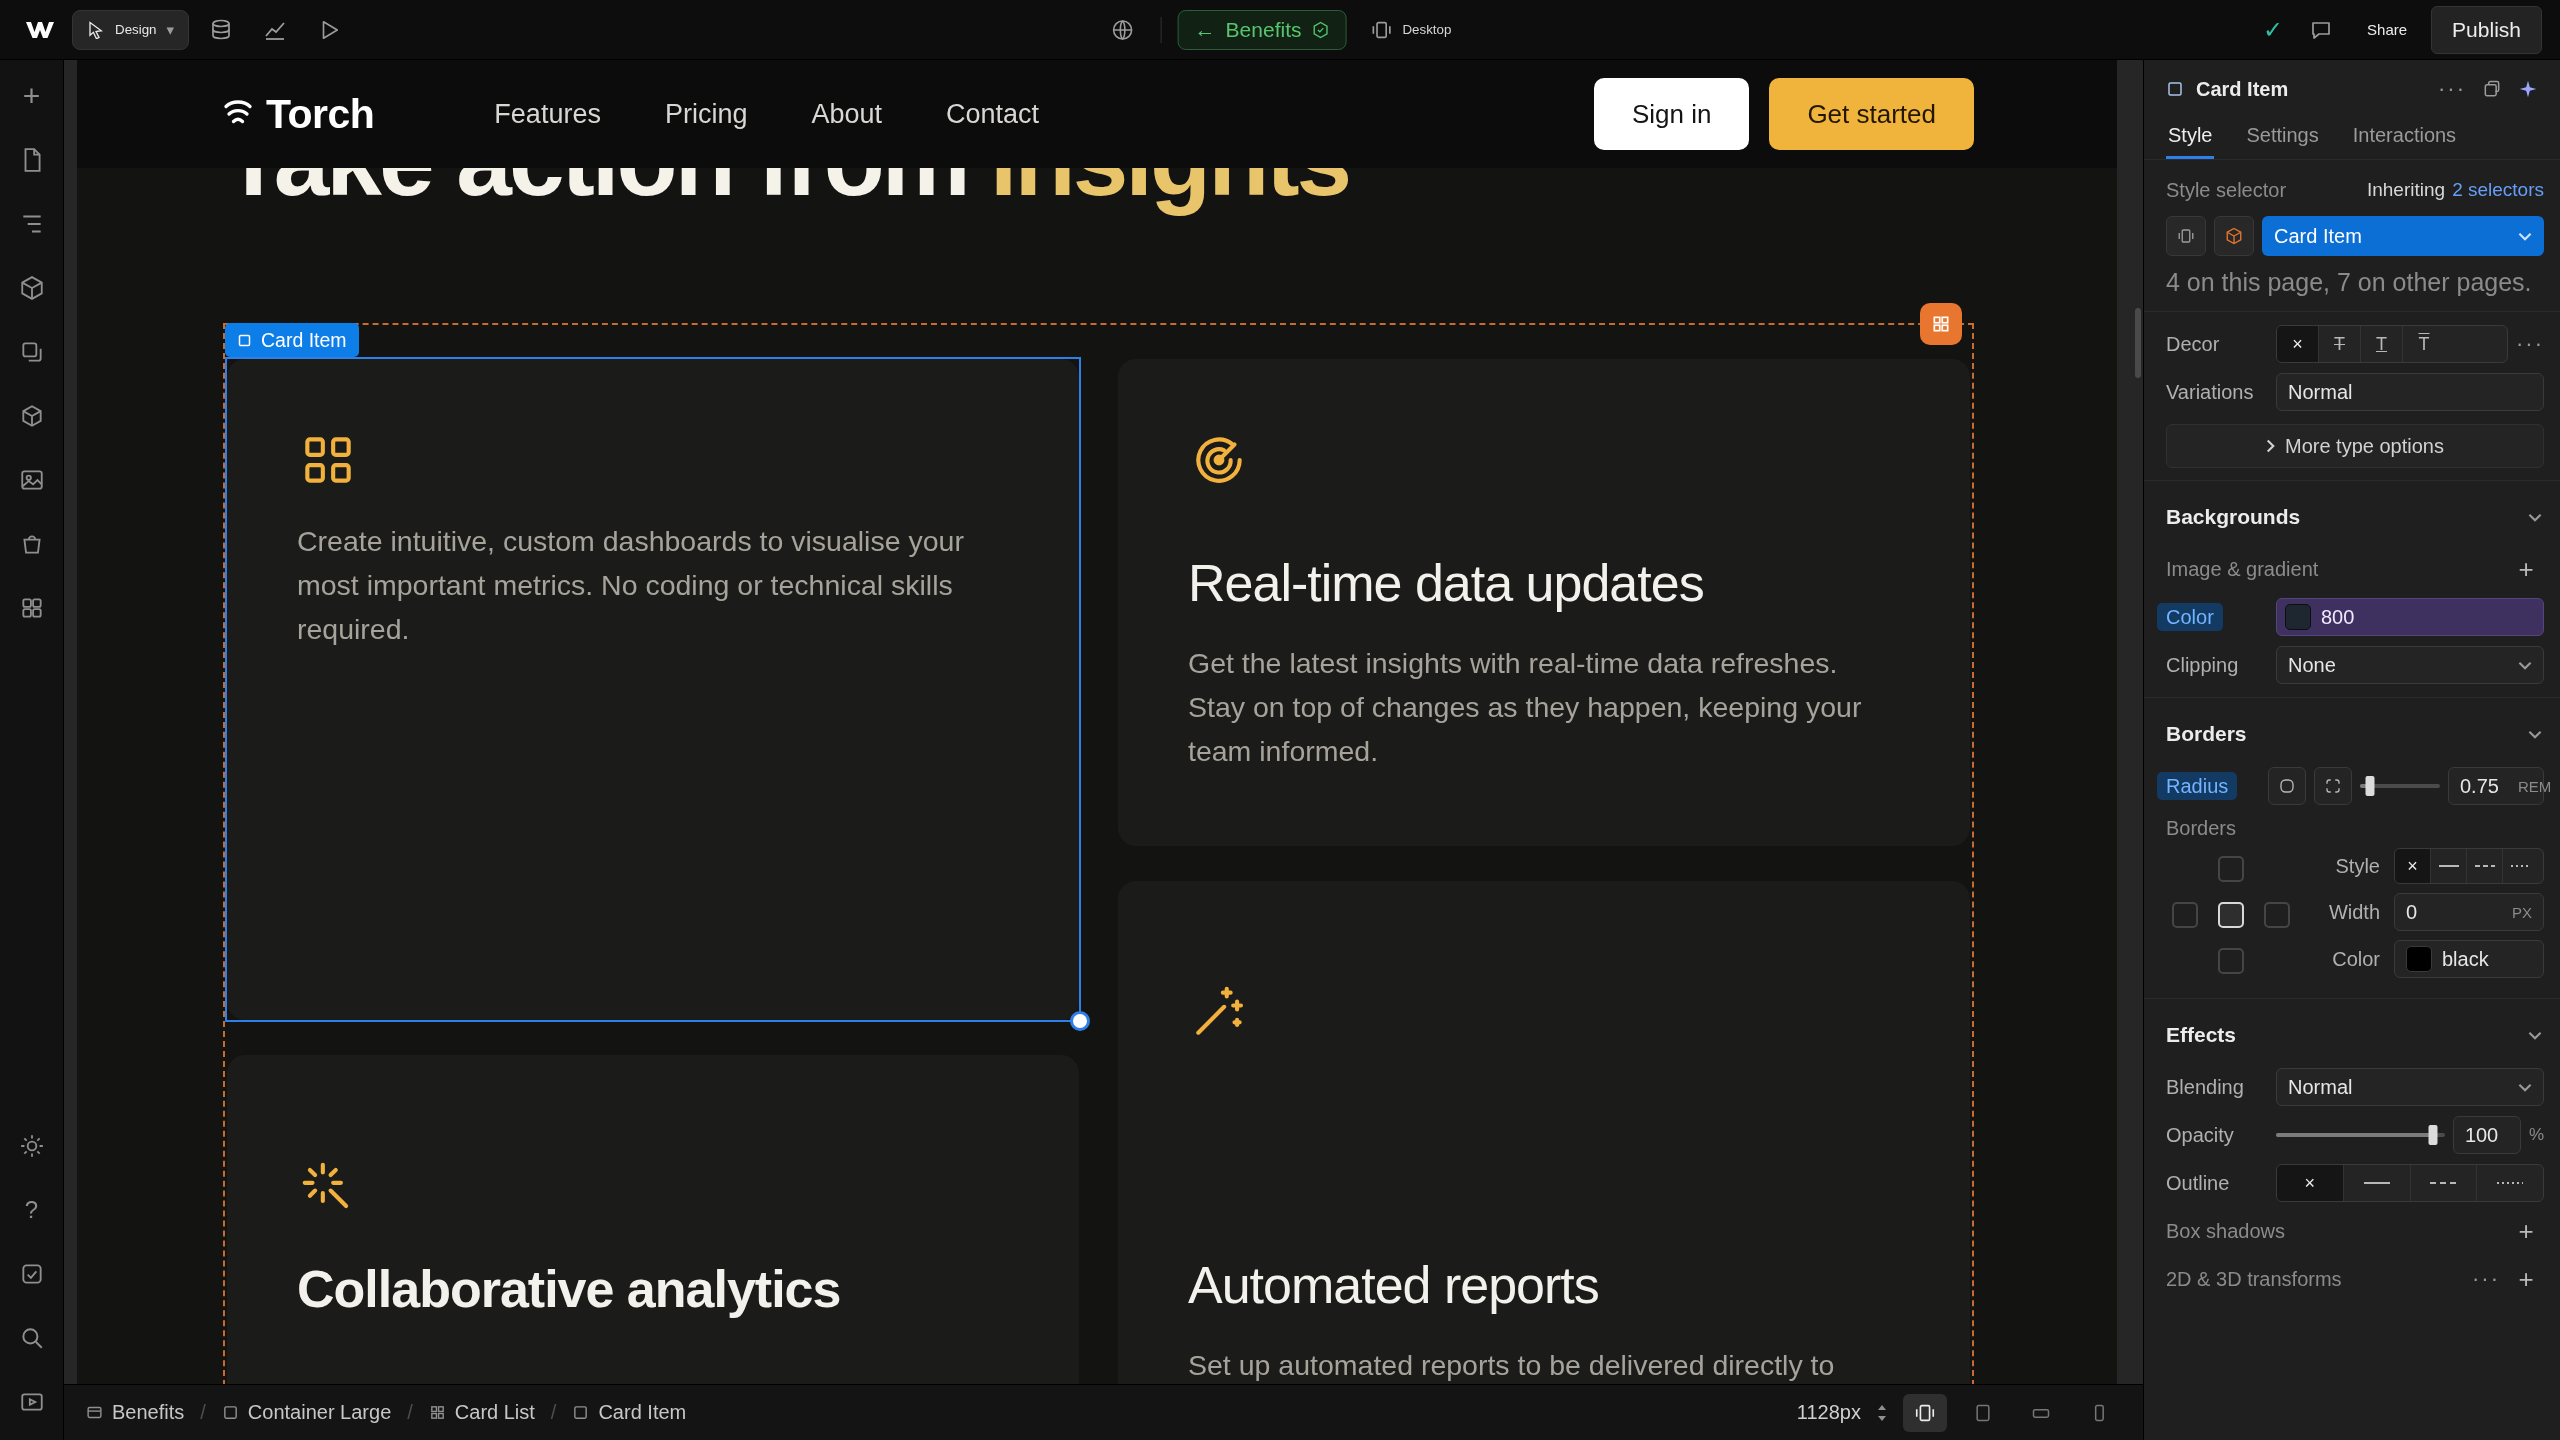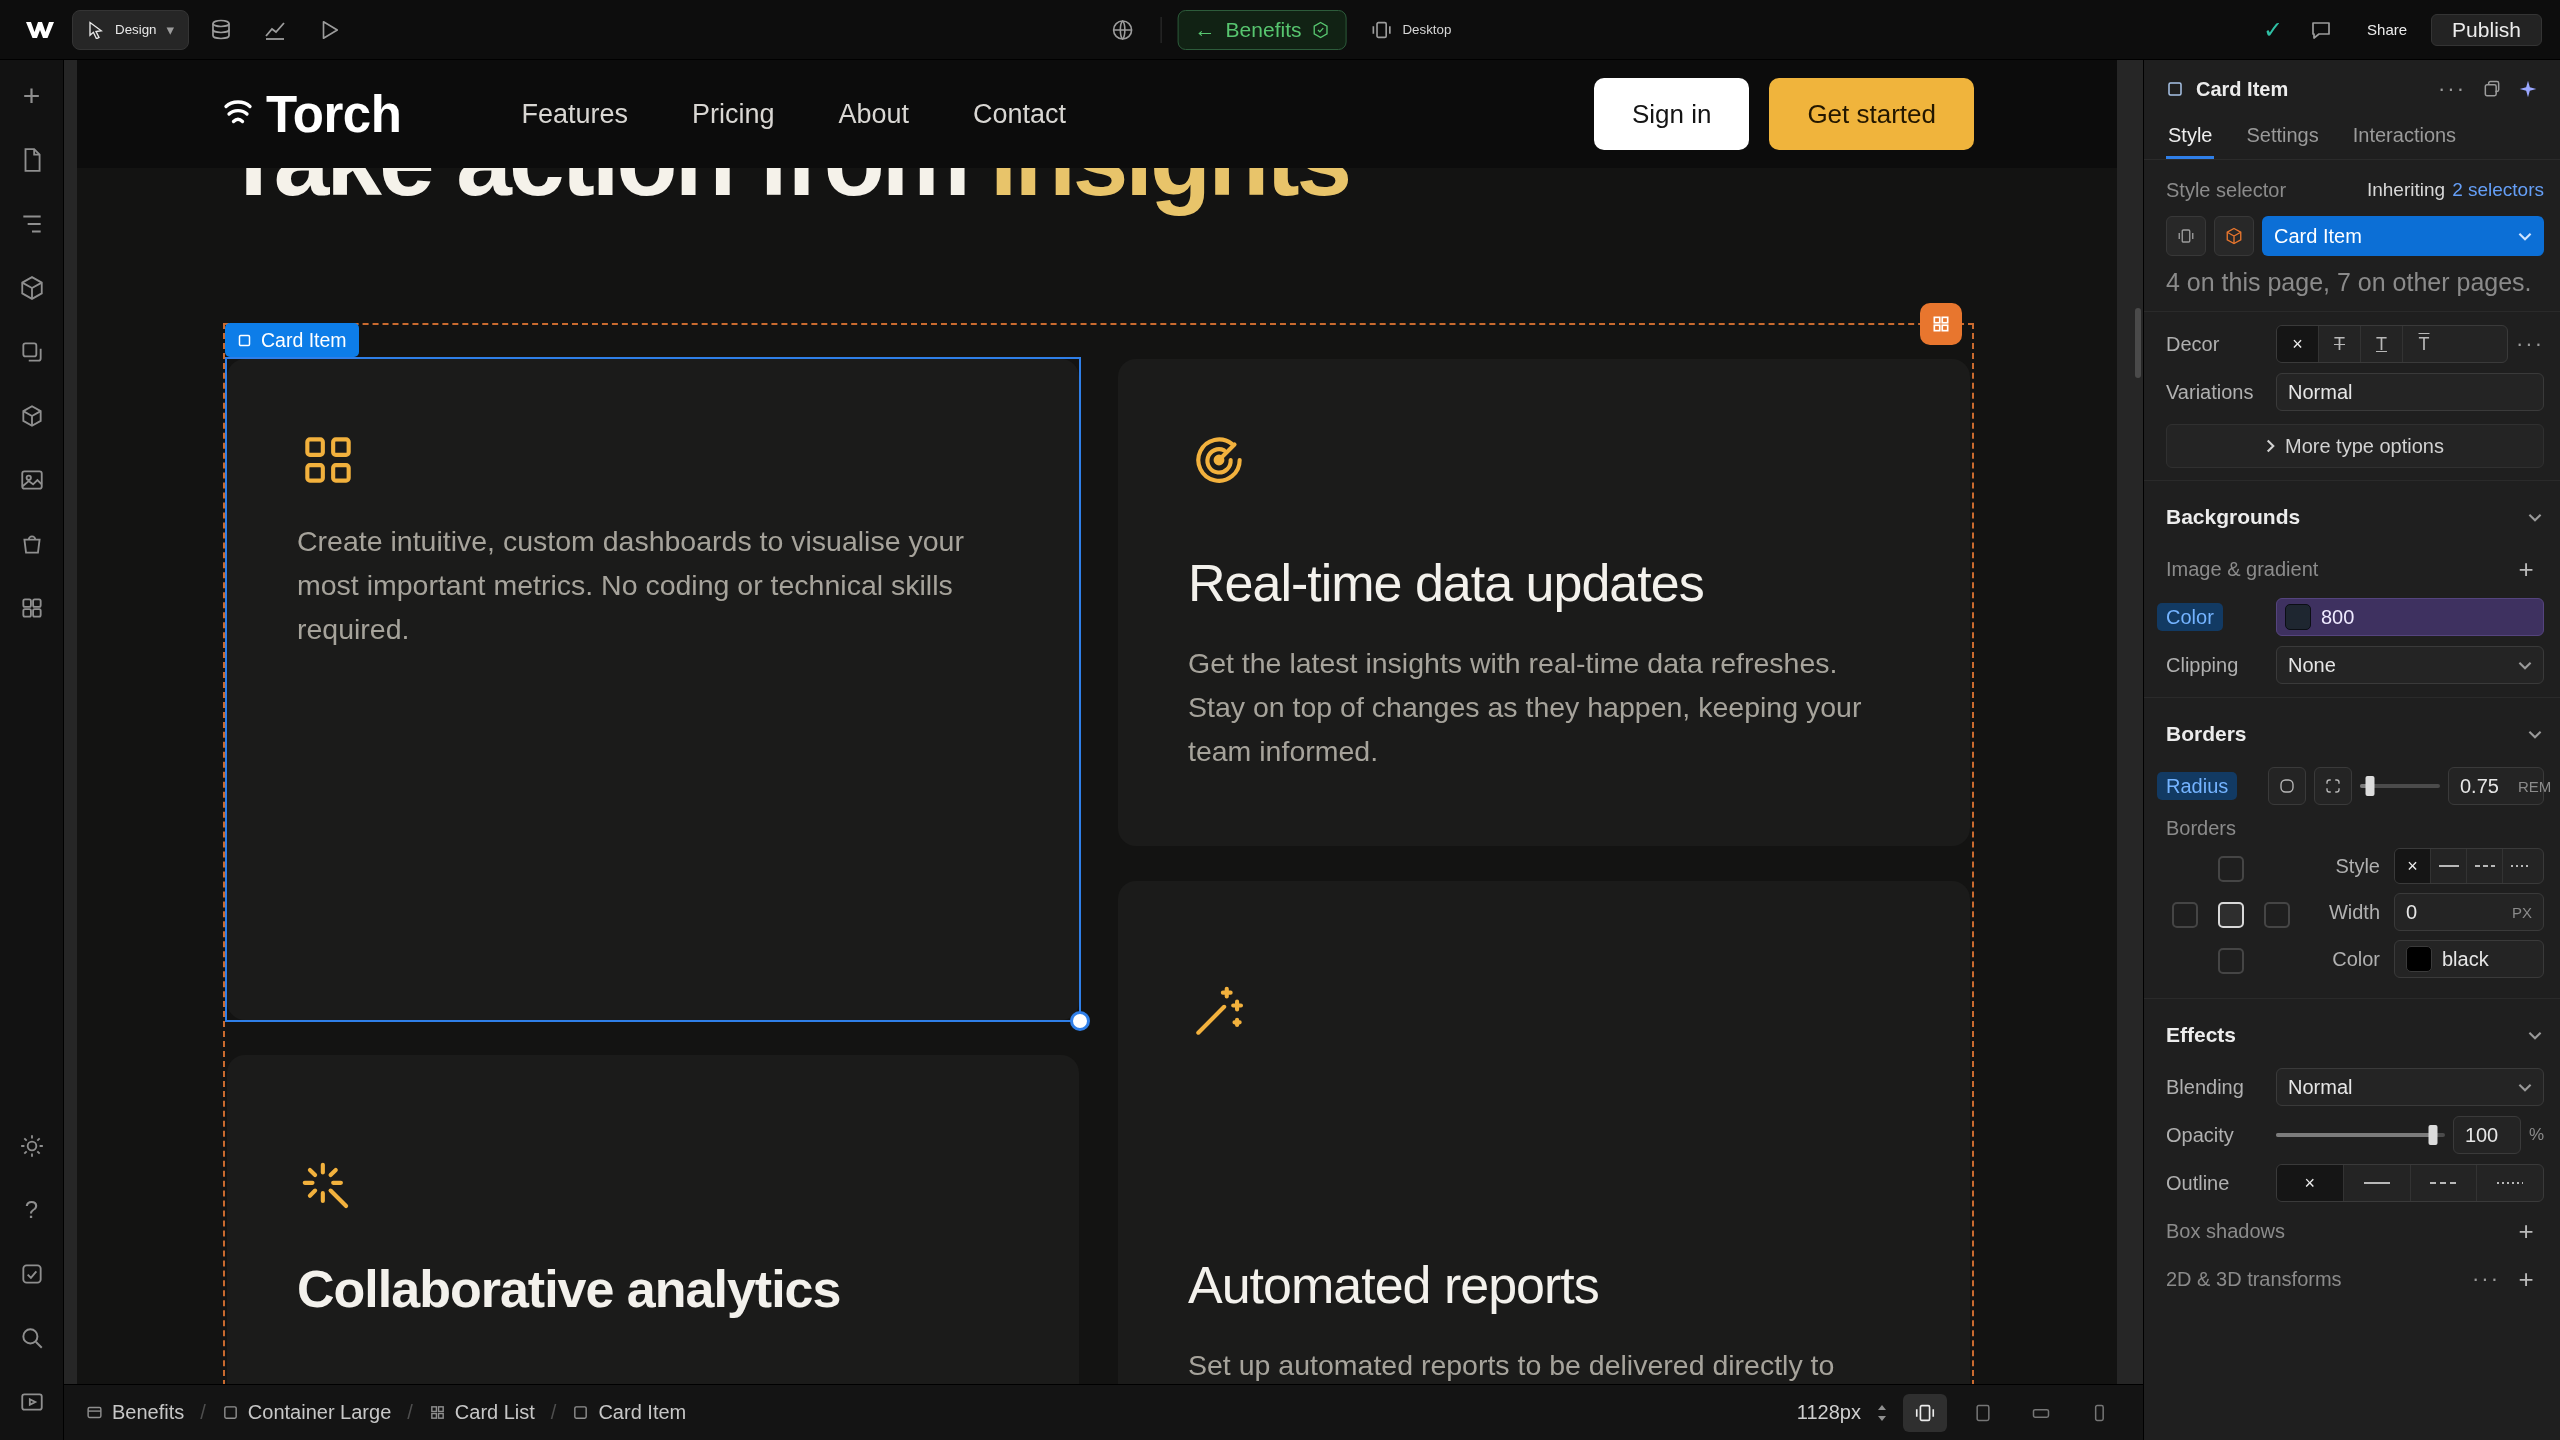--- a/index.html
+++ b/index.html
@@ -18,21 +18,21 @@
   .icon-btn { width:44px; height:40px; display:flex; align-items:center; justify-content:center; color:#9c9c9c; border-radius:6px; }
   .tb-center { position:absolute; left:50%; transform:translateX(-50%); display:flex; align-items:center; gap:16px; }
   .vsep { width:1px; height:26px; background:#333; }
   .benefits-pill { display:flex; align-items:center; gap:10px; height:40px; padding:0 16px; border-radius:8px;
                    background:rgba(46,160,67,0.14); border:1px solid #2d5c3b; color:#57c56f; font-size:21px; }
   .device-btn { display:flex; align-items:center; gap:10px; color:#d6d6d6; padding:0 8px; }
   .device-btn .ic { color:#9c9c9c; }
   .tb-right { margin-left:auto; display:flex; align-items:center; gap:16px; }
   .saved-check { color:#2fbfa4; font-size:24px; }
   .share-btn { color:#ececec; font-size:15px; padding:0 8px; }
-  .publish-btn { background:#232323; border:1px solid #343434; border-radius:6px; height:32px; padding:0 20px; color:#ededed; font-size:21px; }
+  .publish-btn { background:#232323; border:1px solid #343434; border-radius:6px; height:48px; padding:0 20px; color:#ededed; font-size:21px; }
 
   
   .leftrail { position:absolute; top:60px; left:0; bottom:0; width:64px; background:#121212; border-right:1px solid #000;
               display:flex; flex-direction:column; align-items:center; padding:14px 0 16px; gap:20px; z-index:40; }
   .rail-btn { width:44px; height:44px; display:flex; align-items:center; justify-content:center; color:#8f8f8f; border-radius:8px; font-size:30px; }
   .rail-spacer { margin-top:auto; }
   .rail-group { display:flex; flex-direction:column; gap:20px; align-items:center; }
 
   
   .statusbar { position:absolute; left:64px; right:417px; bottom:0; height:56px; background:#141414; border-top:1px solid #000;
@@ -45,21 +45,21 @@
   .canvas-width { color:#cfcfcf; }
   .bp-btn { width:44px; height:38px; display:flex; align-items:center; justify-content:center; color:#767676; border-radius:6px; }
   .bp-btn.active { background:#2f2f2f; color:#ededed; }
 
   
   .canvas { position:absolute; top:60px; left:64px; right:417px; bottom:56px; background:#262626; overflow:hidden; }
   .canvas-scrollbar { position:absolute; right:2px; top:248px; width:6px; height:70px; background:#4a4a4a; border-radius:3px; z-index:30; }
   .site { position:relative; margin:0 26px 0 13px; height:1600px; background:#131312; overflow:hidden; }
 
   .site-nav { height:108px; background:#0c0c0c; display:flex; align-items:center; padding:0 143px; }
-  .site-logo { display:flex; align-items:center; gap:10px; color:#fff; font-size:51px; font-weight:700; letter-spacing:-0.5px; }
+  .site-logo { display:flex; align-items:center; gap:10px; color:#fff; font-size:41px; font-weight:700; letter-spacing:-0.5px; }
   .site-links { display:flex; gap:64px; margin-left:120px; font-size:27px; color:#d9d7d3; }
   .site-links span { cursor:pointer; }
   .site-actions { margin-left:auto; display:flex; gap:20px; }
   .btn-signin { background:#fff; color:#141414; height:72px; padding:0 38px; border-radius:10px; font-size:26px; font-weight:500; }
   .btn-getstarted { background:#f0b43c; color:#231700; height:72px; padding:0 38px; border-radius:10px; font-size:26px; font-weight:500; }
 
   .hero-clip { height:48px; overflow:hidden; padding:0 146px; }
   .hero { font-size:100px; font-weight:600; letter-spacing:-3px; line-height:1.12; color:#f5f2ea; margin-top:-64px; white-space:nowrap; }
   .hero .accent { color:#e8c46a; margin-left:0.22em; }
 

